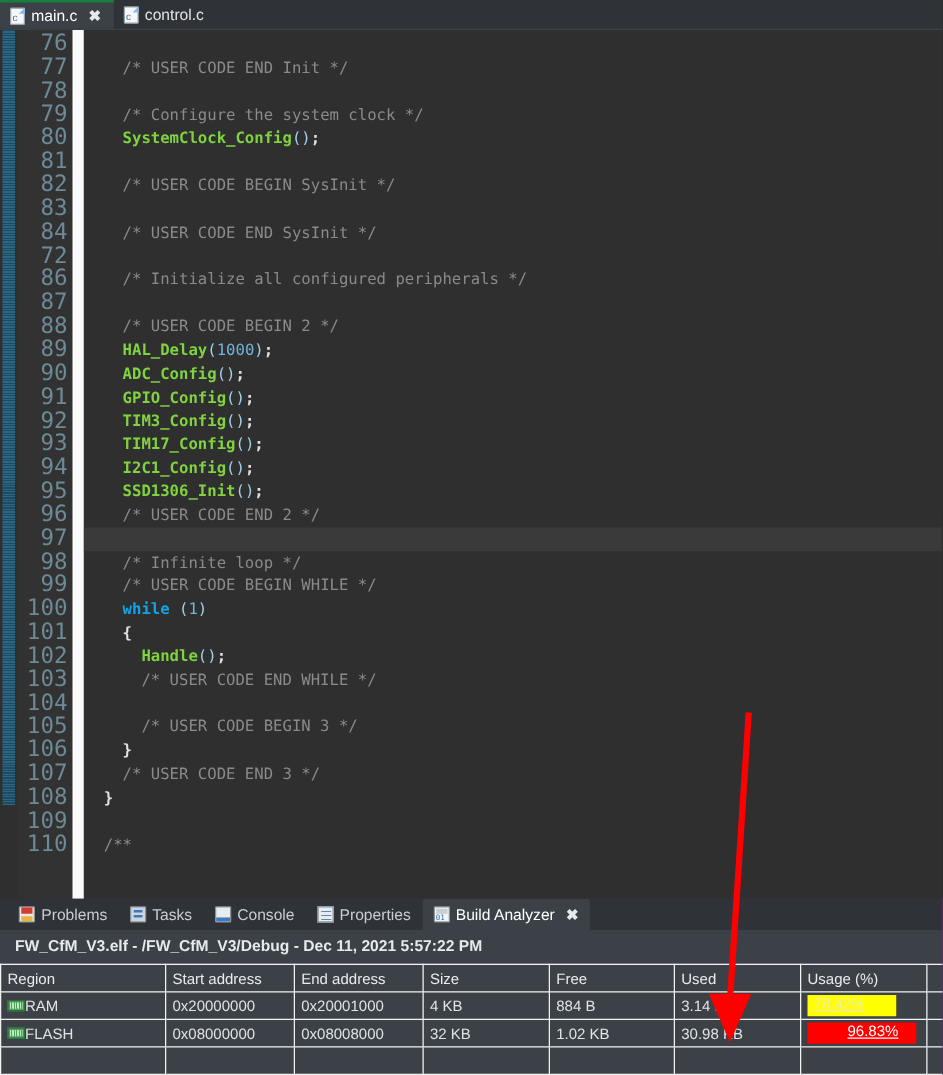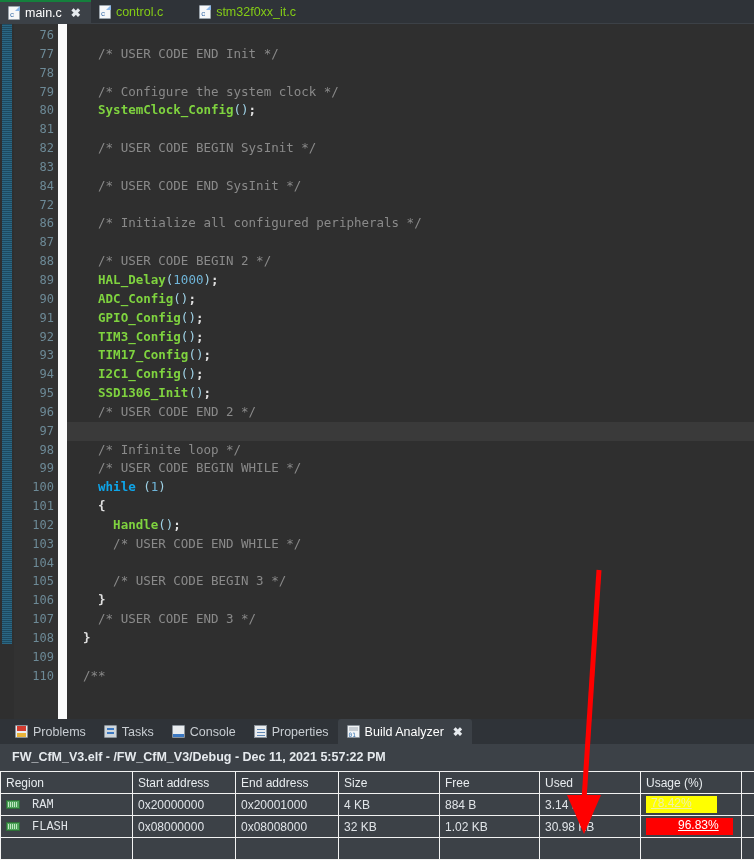--- a/index.html
+++ b/index.html
@@ -18,21 +18,21 @@
     display: flex;
     align-items: stretch;
     flex: 0 0 24px;
     border-bottom: 1px solid #3c4147;
     position: relative;
   }
   .etab {
     display: flex; align-items: center; gap: 5px;
     padding: 0 10px 0 8px;
     font-size: 12.5px;
-    color: #84cc16;
+    color: #e5e5e5;
     cursor: default;
     position: relative;
   }
   .etab.active {
     background: #3c4147;
     color: #ffffff;
     border-top: 2px solid #15803d;
   }
   .etab.active::after{
     content:""; position:absolute; left:0; right:0; bottom:-1px; height:1px; background:#3c4147;
@@ -78,21 +78,21 @@
       repeating-linear-gradient(0deg, #2b6a88 0px, #2b6a88 1px, #1d4c63 1px, #1d4c63 2px);
     opacity: .95;
   }
   .gutter {
     width: 44px; flex: 0 0 44px;
     background: #323232;
     text-align: right;
     padding-right: 4px;
     color: #6d8a97;
     font-family: "DejaVu Sans Mono", monospace;
-    font-size: 12px;
+    font-size: 18px;
     line-height: 18.85px;
     padding-top: 2px;
     user-select: none;
   }
   .foldbar {
     width: 9px; flex: 0 0 9px;
     background: #fbfbfb;
     position: relative;
     margin-top: 0;
   }
@@ -196,21 +196,21 @@
     border: 1px solid #f2f2f2;
     color: #e0e4e8;
     text-align: left;
     padding: 2px 5px;
     height: 22px;
     font-weight: normal;
     overflow: hidden;
     white-space: nowrap;
   }
   table.mem th { color: #e8ecef; }
-  .regcell { display: flex; align-items: center; gap: 12px; font-family: Liberation Mono, monospace; }
+  .regcell { display: flex; align-items: center; gap: 0; }
   .memicon {
     width: 14px; height: 9px; flex: 0 0 14px;
     background: #4ea35a;
     border: 1px solid #2e7038;
     position: relative;
   }
   .memicon::after{
     content:""; position:absolute; left:1px; top:1px; right:1px; bottom:1px;
     background: repeating-linear-gradient(90deg,#bfe9c3 0 1px,#4ea35a 1px 2px);
   }
@@ -230,24 +230,20 @@
 
 <div class="tabbar">
   <div class="etab active">
     <span class="cicon"></span>
     <span>main.c</span>
     <span class="closex">✖</span>
   </div>
   <div class="etab">
     <span class="cicon"></span>
     <span>control.c</span>
-  </div>
-  <div class="etab" style="margin-left:18px;">
-    <span class="cicon"></span>
-    <span>stm32f0xx_it.c</span>
   </div>
 </div>
 
 <div class="editor">
   <div class="annobar">
     <div class="marks"></div>
   </div>
   <div class="gutter" id="gutter">
       <div class="cl" style="padding-left: 0px;">76</div>
       <div class="cl" style="padding-left: 0px;">77</div>

